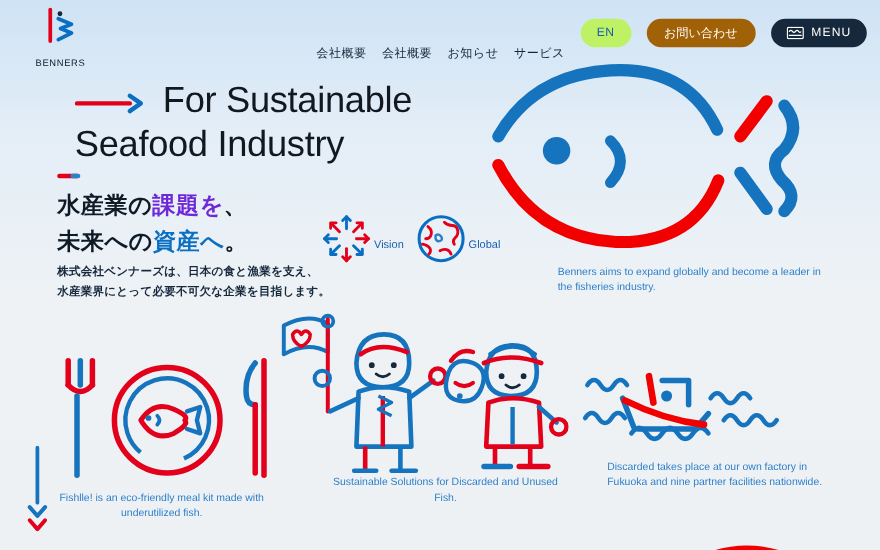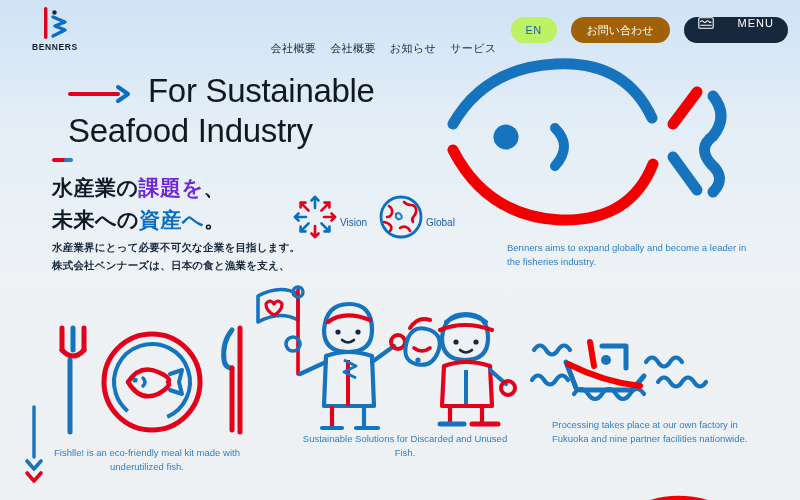--- a/index.html
+++ b/index.html
@@ -8,30 +8,30 @@
     font-family:"Liberation Sans", sans-serif;
     background:linear-gradient(180deg,#cfe3f5 0%,#e4eef7 25%,#eef2f5 55%,#eef1f4 100%);
     color:#0b1b2b;
     position:relative;
   }
 
   
   .header { position:absolute; top:0; left:0; width:800px; height:60px; display:flex; align-items:center; }
   .logo { position:absolute; left:24px; top:6px; width:62px; height:48px; display:flex; flex-direction:column; align-items:center; }
   .logo-mark { width:48px; height:34px; position:relative; }
-  .logo-text { font-size:8.5px; font-weight:bold; letter-spacing:.6px; color:#111c2b; margin-top:2px; }
+  .logo-text { font-size:8.5px; font-weight:normal; letter-spacing:.6px; color:#111c2b; margin-top:12px; }
 
   .nav { position:absolute; right:12px; top:0; height:60px; display:flex; align-items:center; gap:14px; }
   .nav-link { font-size:11px; color:#16283c; text-decoration:none; letter-spacing:.4px; white-space:nowrap;margin-top:36px; }
   .btn-en { width:46px; height:26px; border-radius:13px; background:#bef264; color:#1b5fae; font-size:11px;
             display:flex; align-items:center; justify-content:center; letter-spacing:.5px; border:none; cursor:pointer; font-family:inherit; }
   .btn-contact { height:26px; padding:0 16px; border-radius:13px; background:#a16207; color:#fff; font-size:11px;
             display:flex; align-items:center; justify-content:center; border:none; cursor:pointer; font-family:inherit; white-space:nowrap; }
   .btn-menu { height:26px; padding:0 14px; border-radius:13px; background:#16283c; color:#fff; font-size:11px;
-            display:flex; justify-content:center; gap:24px; border:none; cursor:pointer; font-family:inherit; letter-spacing:1px; }
+            display:flex; align-items:center; justify-content:center; gap:7px; border:none; cursor:pointer; font-family:inherit; letter-spacing:1px; }
   .menu-ico { width:16px; height:12px; display:block; }
 
   
   .hero-head { position:absolute; left:52px; top:72px; width:420px; }
   .arrow-wrap { display:inline-block; vertical-align:middle; margin-right:10px; }
   .h1 { font-size:33px; font-weight:400; line-height:1.18; letter-spacing:-.3px; color:#111820; white-space:nowrap;margin-left:16px; }
   .h1 .l2 { display:block; margin-top:-1px; }
 
   .accent-dash { position:absolute; left:52px; top:158px; width:20px; height:4px; background:#e2001a; border-radius:2px; }
   .accent-dash::after { content:""; position:absolute; left:12px; top:0; width:9px; height:4px; background:#2d7fc9; border-radius:2px; }
@@ -122,22 +122,22 @@
 <div class="jp-head">
   <div>
     <span>水産業の</span><span class="jp-red">課題を</span><span>、</span>
   </div>
   <div>
     <span>未来への</span><span class="jp-blue">資産へ</span><span>。</span>
   </div>
 </div>
 
 <div class="jp-body">
+  <div>株式会社ベンナーズは、日本の食と漁業を支え、</div>
   <div>水産業界にとって必要不可欠な企業を目指します。</div>
-  <div>株式会社ベンナーズは、日本の食と漁業を支え、</div>
 </div>
 
 <div class="mini-icons">
 
   <div class="mini">
     <span>
       <svg width="50" height="50" viewBox="0 0 50 50">
         <g fill="none" stroke-width="2.6" stroke-linecap="round" stroke-linejoin="round">
           <g stroke="#0a6fc2">
             <path d="M25 16 V5"></path>
@@ -285,21 +285,21 @@
     </g>
     <path d="M38 26 L48 52" stroke="#1673bd" stroke-width="5" stroke-linecap="round" fill="none"></path>
     <path d="M52 54 L104 54" stroke="#1673bd" stroke-width="5" stroke-linecap="round" fill="none"></path>
     <path d="M104 54 L116 40" stroke="#1673bd" stroke-width="5" stroke-linecap="round" fill="none"></path>
     <path d="M40 28 Q76 46 112 50" stroke="#f20000" stroke-width="6" stroke-linecap="round" fill="none"></path>
     <path d="M62 6 L66 30" stroke="#f20000" stroke-width="6" stroke-linecap="round" fill="none"></path>
     <path d="M74 10 h24 v22" fill="none" stroke="#1673bd" stroke-width="5" stroke-linejoin="round" stroke-linecap="round"></path>
     <circle cx="78" cy="24" r="5" fill="#1673bd"></circle>
   </svg>
 </div>
-<div class="cap cap-boat">Processing takes place at our own factory in Fukuoka and nine partner facilities nationwide.</div>
+<div class="cap cap-boat">Discarded takes place at our own factory in Fukuoka and nine partner facilities nationwide.</div>
 
 <div class="scroll-ind">
   <svg width="24" height="85" viewBox="0 0 24 85">
     <path d="M12 2 V52" stroke="#1673bd" stroke-width="3.4" stroke-linecap="round" fill="none"></path>
     <path d="M5 56 L12 64 L19 56" fill="none" stroke="#1673bd" stroke-width="3.6" stroke-linecap="round" stroke-linejoin="round"></path>
     <path d="M5 68 L12 76 L19 68" fill="none" stroke="#e2001a" stroke-width="3.6" stroke-linecap="round" stroke-linejoin="round"></path>
   </svg>
 </div>
 
 <div class="bottom-arc">

